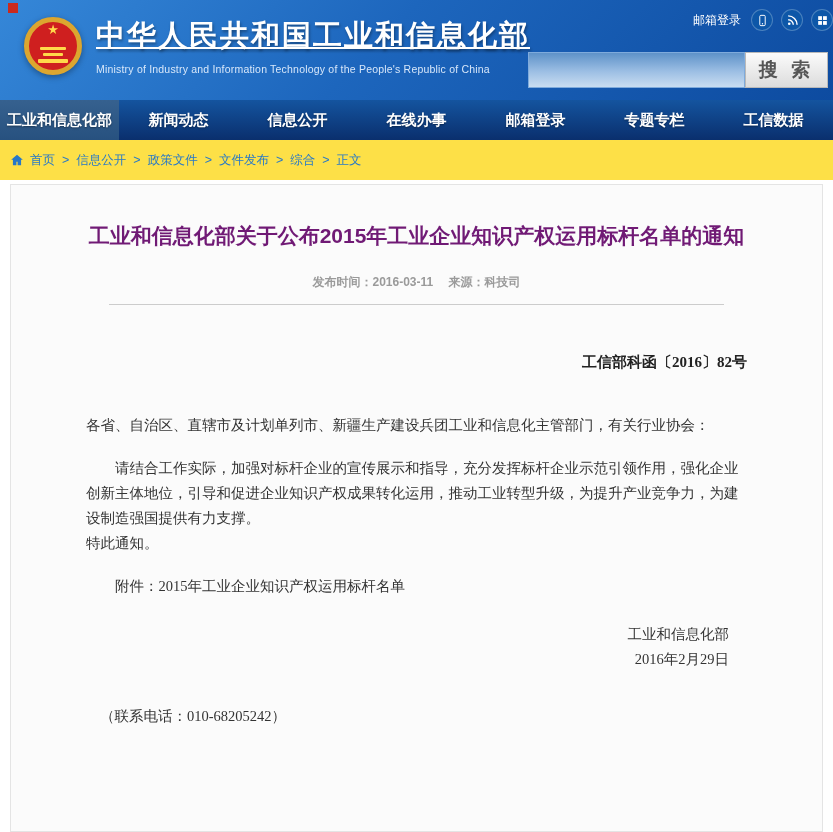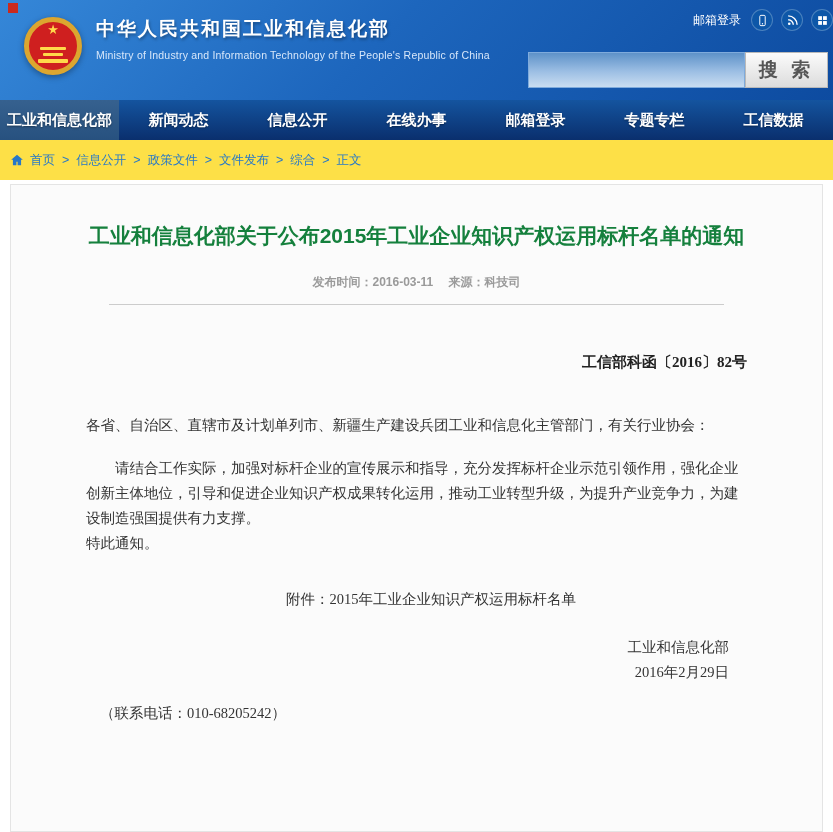--- a/index.html
+++ b/index.html
@@ -12,22 +12,22 @@
   .corner-deco { position:absolute; left:8px; top:3px; width:10px; height:10px; background:#c92a1d; }
   .emblem { position:absolute; left:24px; top:17px; width:58px; height:58px; border-radius:50%;
     background:#cf1f1f; border:5px solid #dca62f; box-shadow:0 2px 6px rgba(0,0,0,.35); }
   .emblem-star { position:absolute; left:0; top:1px; width:100%; text-align:center;
     color:#ffd94a; font-size:13px; line-height:14px; }
   .emblem-bar { position:absolute; background:#ffd94a; border-radius:1px; }
   .eb1 { left:11px; right:11px; top:25px; height:3px; }
   .eb2 { left:14px; right:14px; top:31px; height:3px; }
   .eb3 { left:9px; right:9px; top:37px; height:4px; }
   .site-title-block { position:absolute; left:96px; top:16px; }
-  .site-title { color:#fff; font-size:19px; font-weight:bold; letter-spacing:2px;
-    text-shadow:1px 2px 3px rgba(0,0,0,.35); }
+  .site-title { color:#fff; font-size:29px; font-weight:bold; letter-spacing:2px;
+    text-shadow:1px 2px 3px rgba(0,0,0,.35);text-decoration:underline; }
   .site-subtitle { color:#d7e7fa; font-size:10.5px; margin-top:7px; letter-spacing:.2px; }
   .util-bar { position:absolute; top:9px; right:0; display:flex; align-items:center; gap:8px; }
   .mail-login { color:#fff; font-size:12px; margin-right:2px; cursor:pointer; }
   .util-circle { width:22px; height:22px; border-radius:50%; background:#0d57a8;
     display:flex; align-items:center; justify-content:center; cursor:pointer;
     box-shadow:inset 0 0 0 1px rgba(255,255,255,.25); }
   .search-bar { position:absolute; top:52px; right:5px; width:300px; height:36px; display:flex; }
   .search-input { flex:1; height:36px; border:1px solid #7fabdc; outline:none;
     background:linear-gradient(180deg,#5e92c8 0%,#9dbfe4 55%,#c9ddf1 100%);
     color:#fff; font-size:14px; padding:0 8px; }
@@ -47,32 +47,32 @@
   .breadcrumb { height:40px; background:#fde047; display:flex; align-items:center;
     padding-left:10px; font-size:12.5px; color:#2678c8; }
   .crumb { color:#2678c8; cursor:pointer; }
   .crumb-sep { color:#2678c8; margin:0 7px; }
   .home-icon { display:flex; margin-right:6px; }
 
   
   .content-box { margin:4px 10px 0; height:648px; background:#fbfbfb;
     border:1px solid #e4e4e4; padding:0 75px; overflow:hidden; }
   .article-title { padding-top:33px; text-align:center; font-size:21px; font-weight:bold;
-    color:#15803d; line-height:35px; max-width:660px; margin:0 auto; }
+    color:#701a75; line-height:35px; max-width:660px; margin:0 auto; }
   .publish-row { margin-top:21px; text-align:center; color:#9a9a9a; font-size:12px;font-weight:bold; }
   .publish-row span { margin:0 6px; }
   .title-divider { height:1px; background:#ccc; margin:13px 23px 0; }
   .doc-body { font-family:"Liberation Serif", serif; color:#333; font-size:14.5px; line-height:25px; }
   .doc-number { margin-top:45px; text-align:right; font-weight:bold; font-size:15px; color:#222; }
   .para-salutation { margin-top:38px; }
   .para { margin-top:18px; text-indent:2em; }
   .para-close { margin-top:0; }
-  .attachment-line { margin-top:31px; text-indent:2em; cursor:pointer;text-align:center; }
+  .attachment-line { margin-top:18px; text-indent:2em; cursor:pointer; }
   .signature-block { margin-top:23px; text-align:right; padding-right:18px; }
-  .contact-line { margin-top:16px; padding-left:14px; }
+  .contact-line { margin-top:32px; padding-left:14px; }
 </style>
 </head>
 <body>
 
 <div class="site-header">
   <div class="corner-deco"></div>
 
   <div class="emblem">
     <div class="emblem-star">★</div>
     <div class="emblem-bar eb1"></div>

